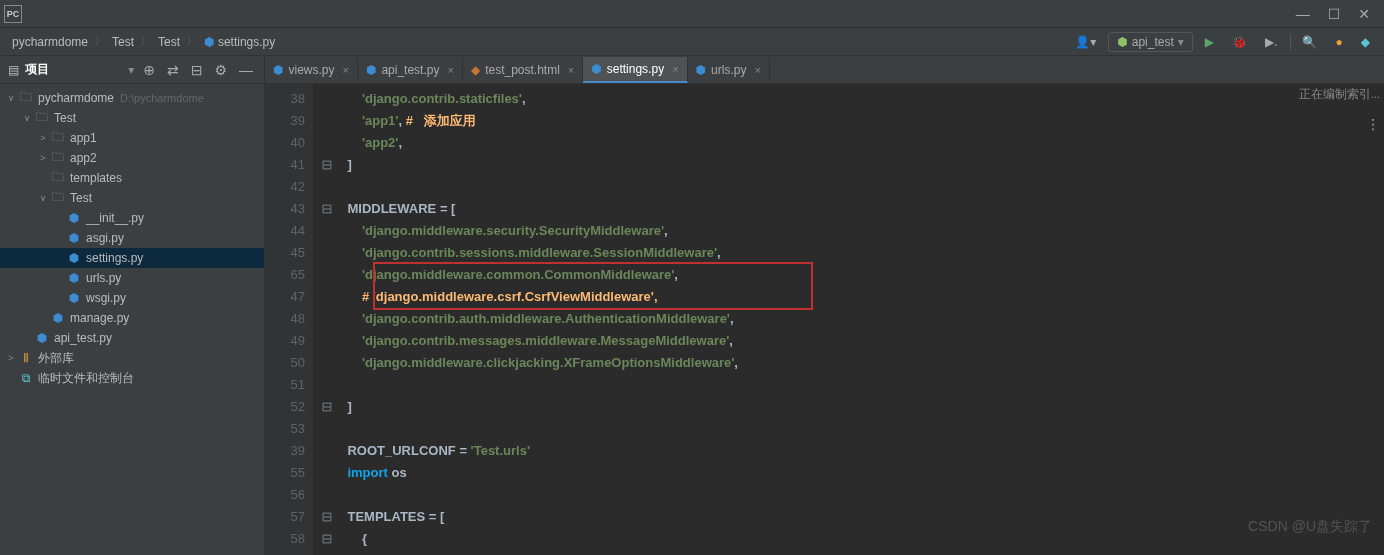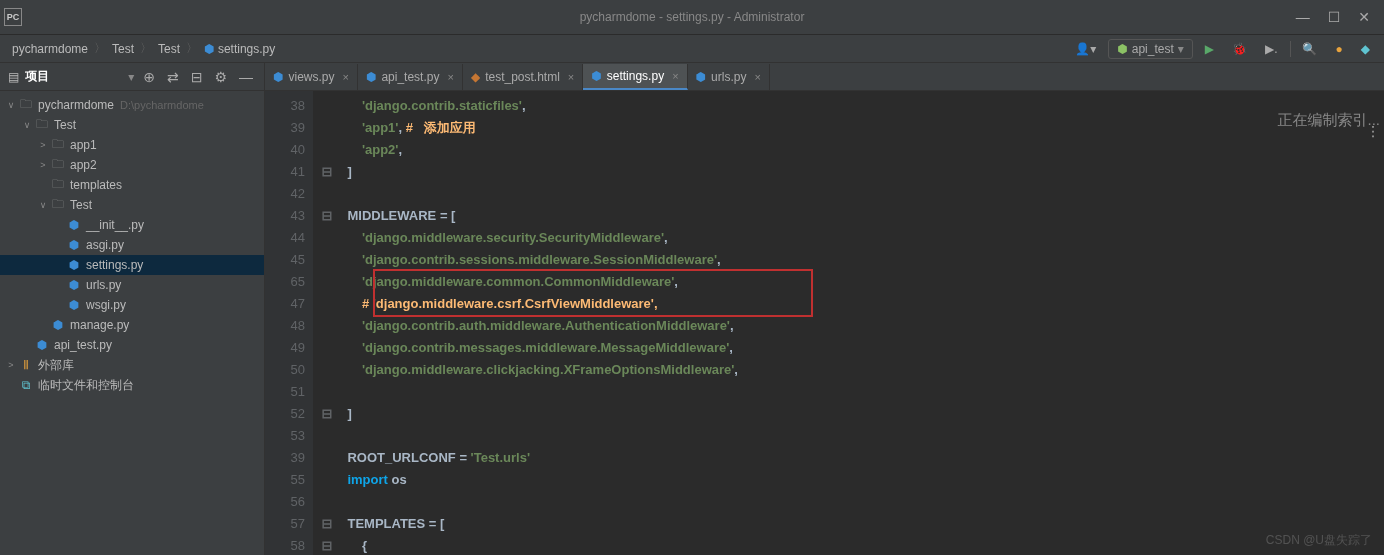--- a/index.html
+++ b/index.html
@@ -1,17 +1,17 @@
 <!DOCTYPE html>
 <html><head>
 <meta charset="utf-8">
 <style>
 * { margin: 0; padding: 0; box-sizing: border-box; font-family: "Segoe UI", sans-serif; }
 body { background: #3c3f41; color: #bbbbbb; font-size: 12px; width: 1384px; height: 555px; overflow: hidden; position: relative; }
-.titlebar { height: 35px; background: #3c3f41; display: flex; align-items: center; padding: 0 4px; border-bottom: 1px solid #2b2b2b; }
+.titlebar { height: 28px; background: #3c3f41; display: flex; align-items: center; padding: 0 4px; border-bottom: 1px solid #2b2b2b; }
 .app-icon { width: 18px; height: 18px; background: #3c3f41; border: 1px solid #888; display: flex; align-items: center; justify-content: center; font-size: 9px; font-weight: bold; color: #ccc; margin-right: 8px; }
 .menu-item { padding: 0 6px; cursor: pointer; color: #bbbbbb; }
 .title-center { position: absolute; left: 50%; transform: translateX(-50%); color: #888; }
 .win-controls { margin-left: auto; display: flex; gap: 18px; padding-right: 10px; color: #aaa; }
 .win-ctrl { cursor: pointer; font-size: 14px; }
 .navbar { height: 28px; background: #3c3f41; display: flex; align-items: center; padding: 0 8px; border-bottom: 1px solid #323232; }
 .crumb { color: #bbbbbb; padding: 0 4px; }
 .crumb-sep { color: #666; padding: 0 2px; }
 .nav-right { margin-left: auto; display: flex; align-items: center; gap: 6px; }
 .icon-btn { padding: 3px 6px; cursor: pointer; color: #aaa; display: flex; align-items: center; }
@@ -37,31 +37,30 @@
 .tab-close { color: #888; font-size: 11px; padding-left: 3px; }
 .editor-body { flex: 1; display: flex; overflow: hidden; position: relative; }
 .gutter { width: 48px; background: #313335; text-align: right; padding: 4px 8px 4px 0; color: #606366; font-family: Consolas, monospace; font-size: 13px; line-height: 22px; }
 .code { flex: 1; padding: 4px 0 4px 8px; font-family: Consolas, monospace; font-size: 13px; line-height: 22px; white-space: pre; color: #a9b7c6; position: relative; }
 .code-line { height: 22px; display: flex; align-items: center; font-weight: bold; }
 .str { color: #6a8759; }
 .kw { color: #0ea5e9; }
 .cmt { color: #fdba74; }
 .op { color: #a9b7c6; }
 .hl-box { position: absolute; border: 2px solid #c03030; pointer-events: none; }
-.status-right { position: absolute; top: 48px; right: 4px; color: #888; font-size: 15px; }
+.status-right { position: absolute; top: 30px; right: 4px; color: #888; font-size: 12px; font-family: Liberation Serif, serif; }
 .fold { color: #606366; width: 12px; display: inline-block; text-align: center; }
-.watermark { position: absolute; bottom: 6px; right: 12px; color: rgba(200,200,200,0.25); font-size: 12px; pointer-events: none; margin-left: 40px; }
+.watermark { position: absolute; bottom: 19px; right: 12px; color: rgba(200,200,200,0.25); font-size: 14px; pointer-events: none; margin-left: 40px; }
 .more-menu { position: absolute; top: 60px; right: 4px; color: #aaa; font-size: 14px; cursor: pointer; }
 </style>
 </head>
 <body>
 
 <div class="titlebar">
   <div class="app-icon">PC</div>
-  <div class="title-center">pycharmdome - settings.py - Administrator</div>
   <div class="win-controls">
     <span class="win-ctrl">—</span>
     <span class="win-ctrl">☐</span>
     <span class="win-ctrl">✕</span>
   </div>
 </div>
 
 <div class="navbar">
   <div id="breadcrumb" style="display:flex;align-items:center;">
       <span class="crumb">pycharmdome</span>

